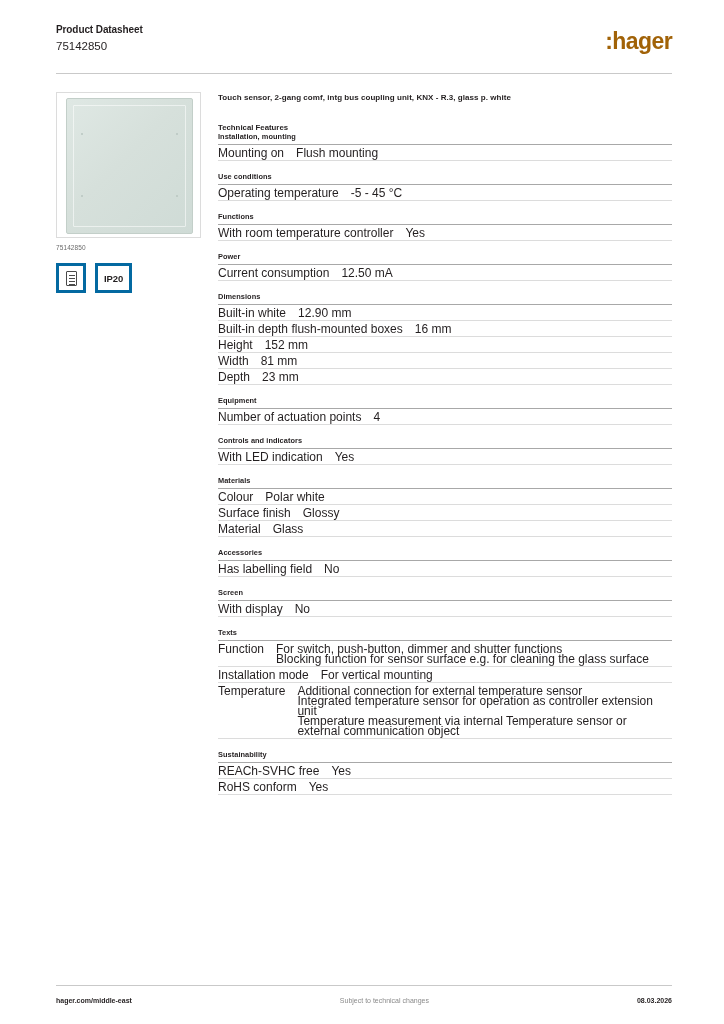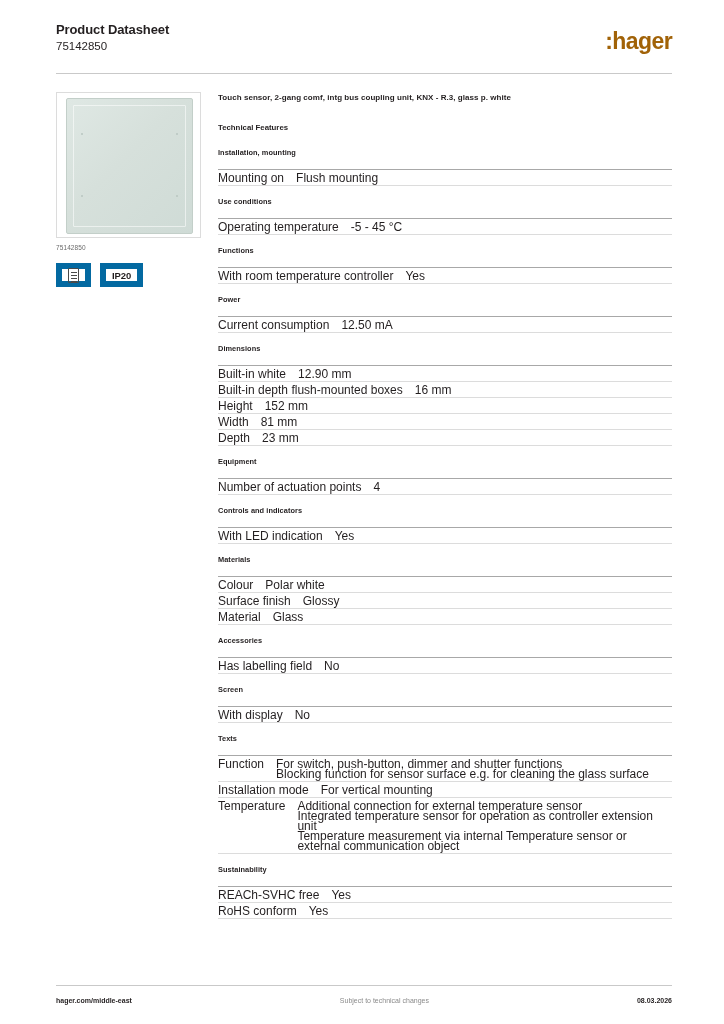--- a/index.html
+++ b/index.html
@@ -26,21 +26,21 @@
 
   
   .header {
     position: absolute;
     top: 22px;
     left: 56px;
     right: 52px;
     height: 44px;
   }
   .doc-title {
-    font-size: 13px;
+    font-size: 10px;
     font-weight: bold;
     letter-spacing: -0.1px;
     line-height: 16px;
     color: #231f20;
   }
   .doc-ref {
     font-size: 11.5px;
     font-weight: normal;
     line-height: 15px;
     color: #231f20;
@@ -121,25 +121,25 @@
 
   .badges {
     margin-top: 12px;
     display: flex;
     align-items: center;
     gap: 9px;
   }
   .badge {
     height: 24px;
     min-width: 30px;
-    border: 6px solid #0369a1;
+    border: 3px solid #0369a1;
     display: flex;
     align-items: center;
     justify-content: center;
-    padding: 0 6px;
+    padding: 12px 6px;
     background: #fff;
   }
   .badge-ip {
     font-size: 9.5px;
     font-weight: bold;
     color: #231f20;
     letter-spacing: -0.1px;
   }
   .icon-knx {
     width: 11px;
@@ -175,21 +175,21 @@
     margin-bottom: 20px;
     letter-spacing: 0.05px;
   }
   .group {
     margin-bottom: 11px;
   }
   .group-head {
     font-size: 7.4px;
     font-weight: bold;
     color: #231f20;
-    padding-bottom: 12px;
+    padding-bottom: 3px;
     border-bottom: 1px solid #a8a8a8;
     letter-spacing: 0.05px;
   }
   .row {
     display: flex;
     justify-content: space-between;
     align-items: flex-start;
     border-bottom: 1px solid #dcdcdc;
     padding: 3px 0 2px 0;
     font-size: 12px;
@@ -202,21 +202,21 @@
     white-space: nowrap;
   }
   .row .value {
     flex: 1 1 auto;
     text-align: left;
     white-space: pre-line;
   }
   .tech-features {
     font-size: 7.8px;
     font-weight: bold;
-    margin-bottom: 16px;
+    margin-bottom: 0;
   }
 
   
   .footer-rule {
     position: absolute;
     bottom: 38px;
     left: 56px;
     right: 52px;
     height: 1px;
     background: #c9c9c9;

